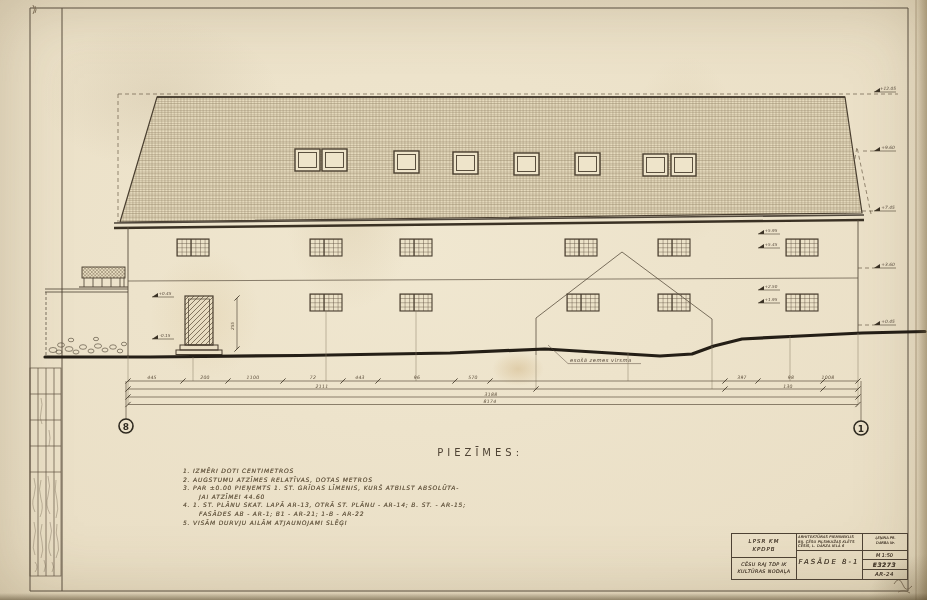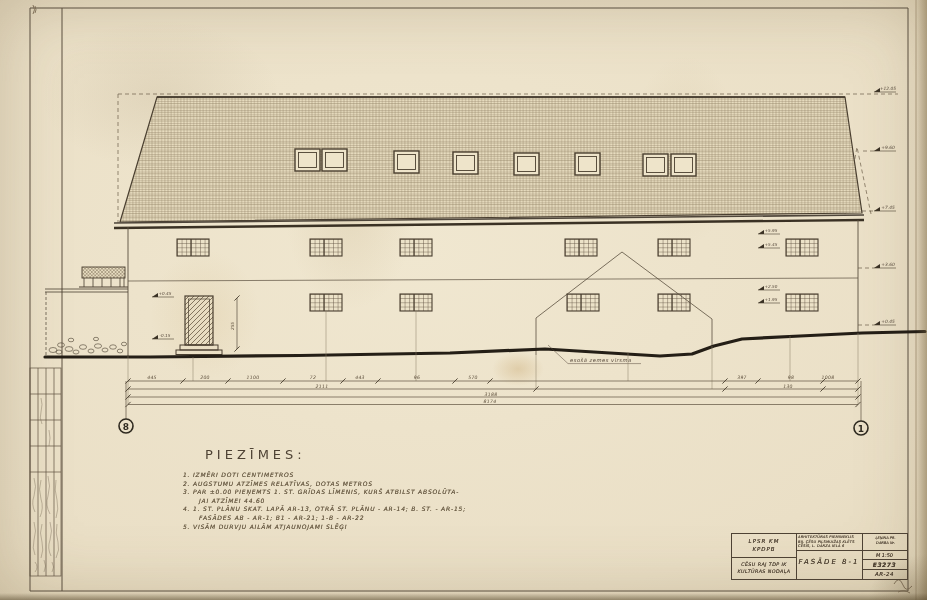--- a/index.html
+++ b/index.html
@@ -15,21 +15,21 @@
   .s4{left:630px;top:55px;width:110px;height:190px;background:radial-gradient(closest-side,rgba(170,145,95,.12),rgba(170,145,95,0));}
   .s5{left:150px;top:250px;width:110px;height:130px;background:radial-gradient(closest-side,rgba(200,170,110,.16),rgba(200,170,110,0));}
   .edge-right{position:absolute;right:0;top:0;width:11px;height:600px;
       background:linear-gradient(to right,rgba(140,118,80,0),rgba(120,100,64,.45));}
   .edge-bottom{position:absolute;left:0;bottom:0;width:927px;height:7px;
       background:linear-gradient(to bottom,rgba(120,100,64,0),rgba(90,76,48,.55));}
   .curl{position:absolute;right:0;bottom:0;width:70px;height:55px;
       background:radial-gradient(120% 120% at 100% 100%,rgba(90,74,46,.35),rgba(90,74,46,0) 70%);}
   svg.art{position:absolute;left:0;top:0;}
   .notes{position:absolute;left:183px;top:447px;width:340px;color:#55483a;}
-  .notes .ntitle{font-size:13px;letter-spacing:4px;margin:0 0 9px 22px;font-weight:normal;color:#4e4234;}
+  .notes .ntitle{font-size:10px;letter-spacing:4px;margin:0 0 9px 22px;font-weight:normal;color:#4e4234;text-align:right;}
   .notes .nline{font-size:6px;line-height:8.6px;letter-spacing:.8px;color:#6e6049;
                 text-shadow:0 0 .5px #6e6049;white-space:nowrap;font-style:italic;}
   .notes .ind{margin-left:16px;}
   .tblock{position:absolute;left:731px;top:533px;width:175px;height:45px;
           border:1px solid #4e4234;color:#4e4234;font-style:italic;}
   .tb-abs{position:absolute;}
   .tb-line{position:absolute;background:#4e4234;}
   .tb-txt{white-space:nowrap;text-shadow:0 0 .4px #5a4c3a;}
 </style>
 </head>

